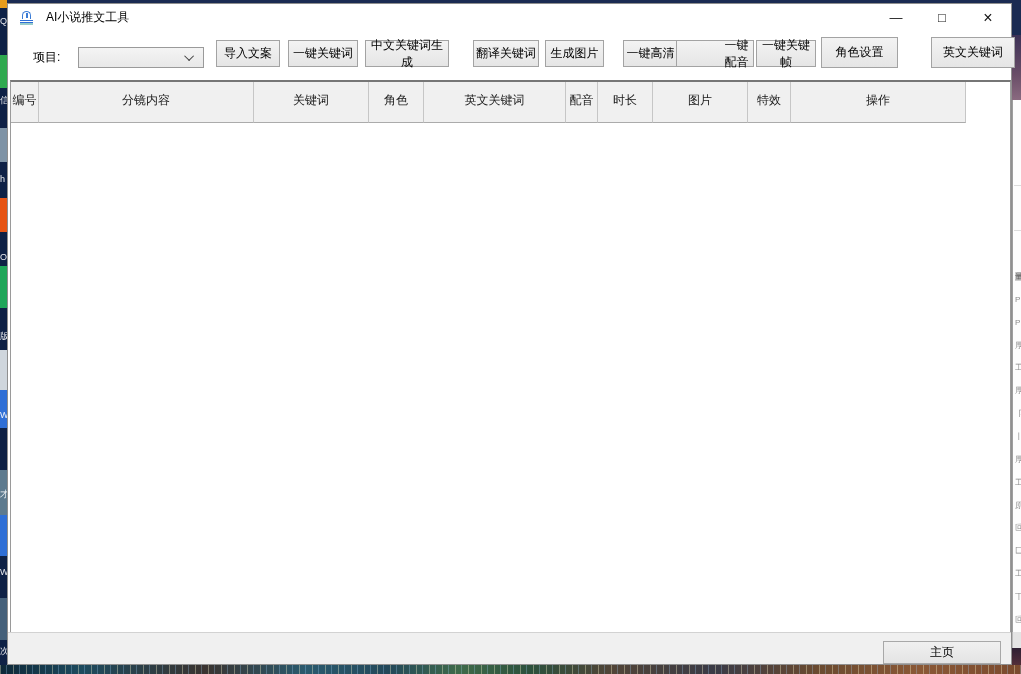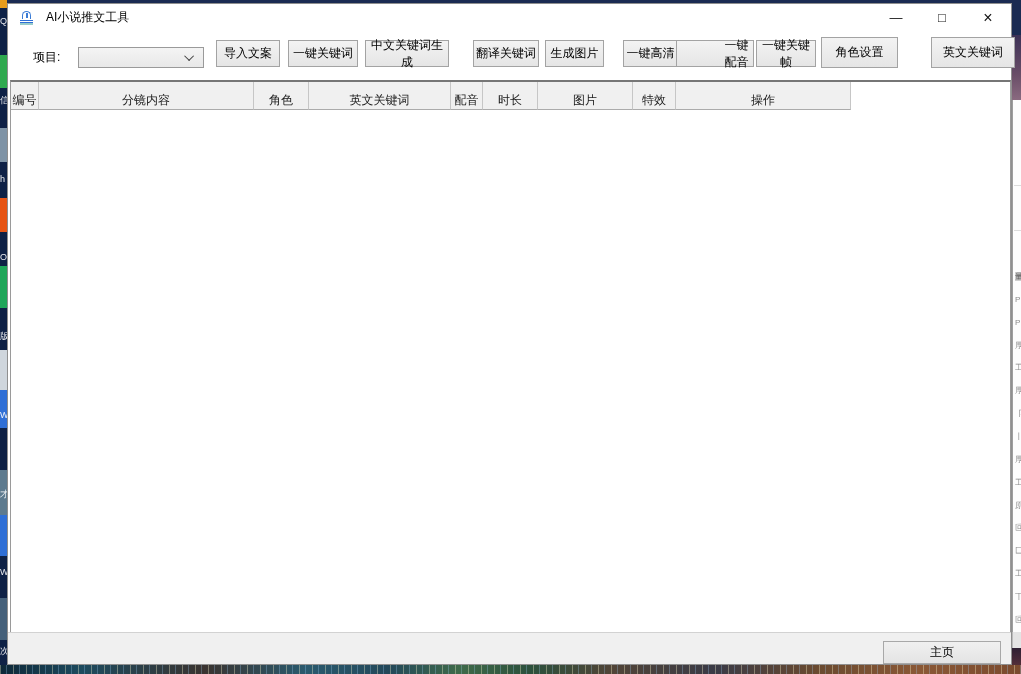--- a/index.html
+++ b/index.html
@@ -103,21 +103,21 @@
   .b8 { left: 813px; width: 77px; }
   .b9 { left: 923px; width: 84px; }
 
   
   .table-area {
     position: absolute; left: 2px; top: 76px; width: 1001px; height: 553px;
     background: #fff;
     border-top: 2px solid #767676; border-left: 1px solid #9a9a9a;
     border-right: 1px solid #9a9a9a; border-bottom: 1px solid #c2c2c2;
   }
-  .thead { display: flex; height: 28px; font-family: Liberation Serif, serif; }
+  .thead { display: flex; height: 41px; font-family: Liberation Serif, serif; }
   .th {
     background: #f0f0f0; border-right: 1px solid #c6c6c6; border-bottom: 1px solid #ababab;
     font-size: 12px; color: #1a1a1a; text-align: center; line-height: 37px;
     overflow: hidden; white-space: nowrap; flex: 0 0 auto;
   }
   .c0 { width: 28px; } .c1 { width: 215px; } .c2 { width: 115px; } .c3 { width: 55px; }
   .c4 { width: 142px; } .c5 { width: 32px; } .c6 { width: 55px; } .c7 { width: 95px; }
   .c8 { width: 43px; } .c9 { width: 175px; }
   .th-rest { flex: 1; background: #fff; }
   .tbody-empty { width: 100%; height: 514px; background: #fff; }
@@ -211,20 +211,21 @@
   <button class="tbtn b5">一键高清</button>
   <button class="tbtn b6">一键配音</button>
   <button class="tbtn b7">一键关键帧</button>
   <button class="tbtn big b8">角色设置</button>
   <button class="tbtn big b9">英文关键词</button>
 
   <div class="table-area">
     <div class="thead">
       <div class="th c0">编号</div>
       <div class="th c1">分镜内容</div>
+      <div class="th c2">关键词</div>
       <div class="th c3">角色</div>
       <div class="th c4">英文关键词</div>
       <div class="th c5">配音</div>
       <div class="th c6">时长</div>
       <div class="th c7">图片</div>
       <div class="th c8">特效</div>
       <div class="th c9">操作</div>
       <div class="th-rest"></div>
     </div>
     <div class="tbody-empty"></div>

